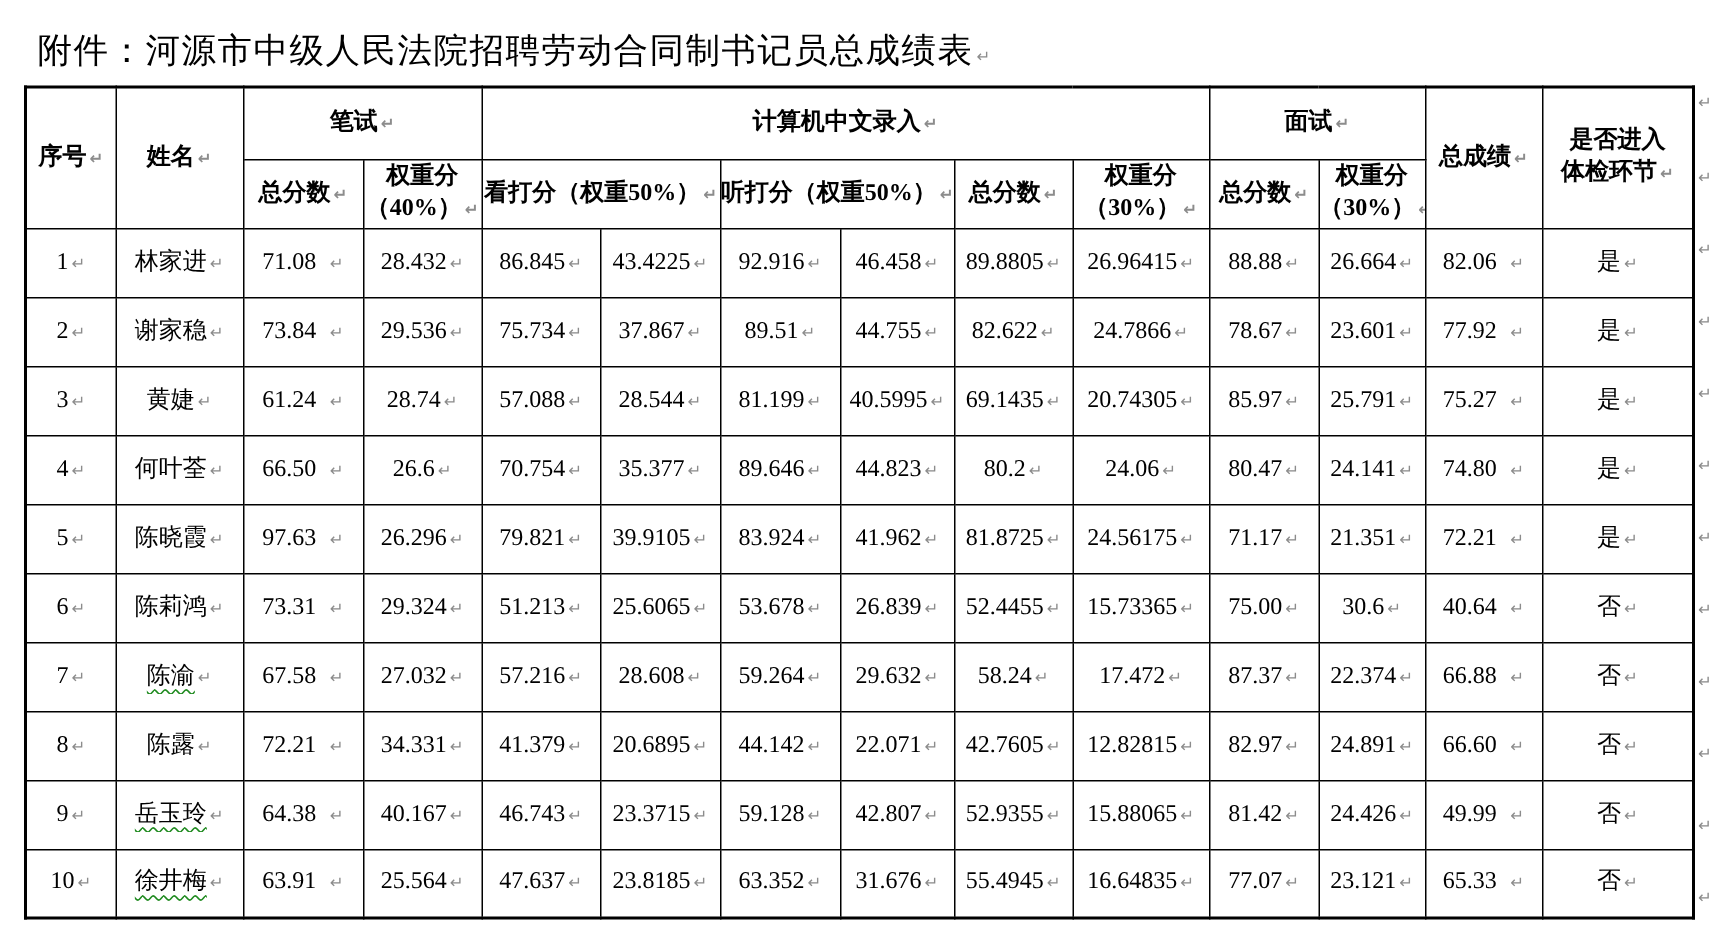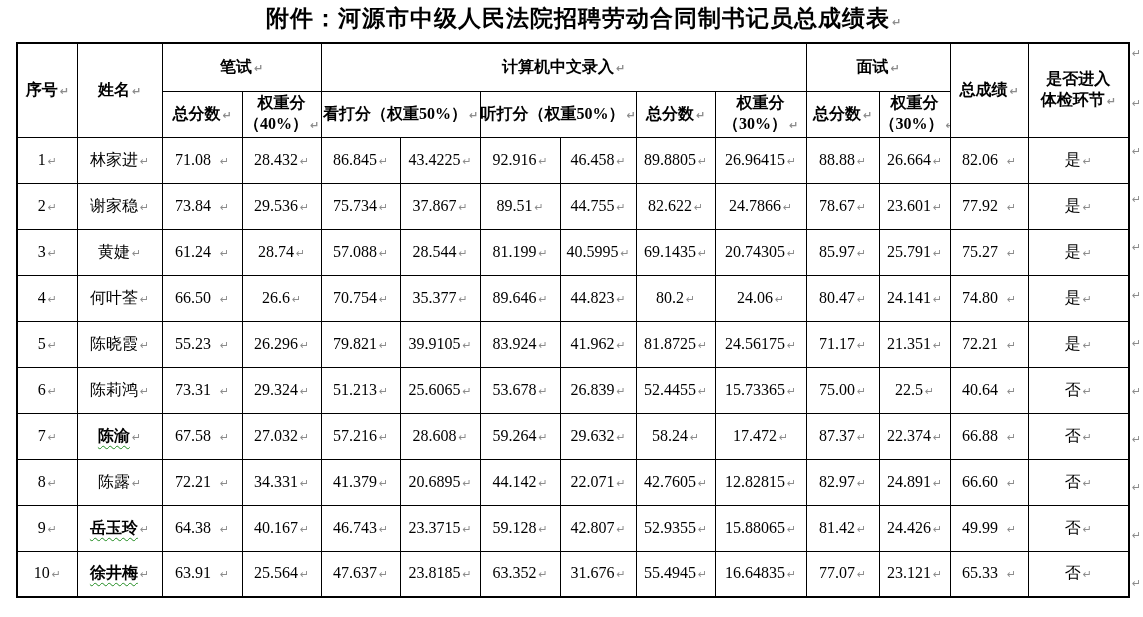--- a/index.html
+++ b/index.html
@@ -1,22 +1,22 @@
 <!DOCTYPE html>
 <html><head>
 <meta charset="utf-8">
 <style>
   html,body{margin:0;padding:0;background:#ffffff;}
   body{
     width:1143px;height:617px;overflow:hidden;position:relative;
     font-family:"Liberation Serif","DejaVu Serif",serif;color:#000;
   }
   .doc-title{
-    padding:3px 0 8px 25px;
-    font-size:23px;font-weight:bold;letter-spacing:1px;white-space:nowrap;text-align:center;
+    padding:18px 0 8px 25px;
+    font-size:23px;font-weight:normal;letter-spacing:1px;white-space:nowrap;
   }
   .table-wrap{position:relative;margin-left:16px;width:1112px;}
   table{
     border-collapse:collapse;table-layout:fixed;width:1112px;
     border:2px solid #000;
   }
   th,td{
     border:1px solid #000;text-align:center;vertical-align:middle;
     padding:0;font-size:16px;line-height:1.3;overflow:hidden;white-space:nowrap;
   }
@@ -29,21 +29,20 @@
     font-family:"DejaVu Sans",sans-serif;
   }
   .pm-gap{margin-left:9px;}
   .misspell{
     text-decoration-line:underline;
     text-decoration-style:wavy;
     text-decoration-color:#1f8a1f;
     text-decoration-thickness:1px;
     text-underline-offset:4px;
     text-decoration-skip-ink:none;
-    font-weight:bold;
   }
   .right-marks{position:absolute;left:1116px;top:0;width:24px;}
   .rm{display:block;}
   .rm .pm{display:inline-block;margin:5px 0 0 0;}
 </style>
 </head>
 <body>
 
 <div class="doc-title">
   <span>附件：河源市中级人民法院招聘劳动合同制书记员总成绩表</span><span class="pm">↵</span>
@@ -161,21 +160,21 @@
           <td><span>80.2</span><span class="pm">↵</span></td>
           <td><span>24.06</span><span class="pm">↵</span></td>
           <td><span>80.47</span><span class="pm">↵</span></td>
           <td><span>24.141</span><span class="pm">↵</span></td>
           <td><span>74.80</span><span class="pm pm-gap">↵</span></td>
           <td><span>是</span><span class="pm">↵</span></td>
         </tr>
         <tr>
           <td><span>5</span><span class="pm">↵</span></td>
           <td><span>陈晓霞</span><span class="pm">↵</span></td>
-          <td><span>55.23</span><span class="pm pm-gap">↵</span></td>
+          <td><span>97.63</span><span class="pm pm-gap">↵</span></td>
           <td><span>26.296</span><span class="pm">↵</span></td>
           <td><span>79.821</span><span class="pm">↵</span></td>
           <td><span>39.9105</span><span class="pm">↵</span></td>
           <td><span>83.924</span><span class="pm">↵</span></td>
           <td><span>41.962</span><span class="pm">↵</span></td>
           <td><span>81.8725</span><span class="pm">↵</span></td>
           <td><span>24.56175</span><span class="pm">↵</span></td>
           <td><span>71.17</span><span class="pm">↵</span></td>
           <td><span>21.351</span><span class="pm">↵</span></td>
           <td><span>72.21</span><span class="pm pm-gap">↵</span></td>
@@ -186,21 +185,21 @@
           <td><span>陈莉鸿</span><span class="pm">↵</span></td>
           <td><span>73.31</span><span class="pm pm-gap">↵</span></td>
           <td><span>29.324</span><span class="pm">↵</span></td>
           <td><span>51.213</span><span class="pm">↵</span></td>
           <td><span>25.6065</span><span class="pm">↵</span></td>
           <td><span>53.678</span><span class="pm">↵</span></td>
           <td><span>26.839</span><span class="pm">↵</span></td>
           <td><span>52.4455</span><span class="pm">↵</span></td>
           <td><span>15.73365</span><span class="pm">↵</span></td>
           <td><span>75.00</span><span class="pm">↵</span></td>
-          <td><span>22.5</span><span class="pm">↵</span></td>
+          <td><span>30.6</span><span class="pm">↵</span></td>
           <td><span>40.64</span><span class="pm pm-gap">↵</span></td>
           <td><span>否</span><span class="pm">↵</span></td>
         </tr>
         <tr>
           <td><span>7</span><span class="pm">↵</span></td>
           <td><span class="misspell">陈渝</span><span class="pm">↵</span></td>
           <td><span>67.58</span><span class="pm pm-gap">↵</span></td>
           <td><span>27.032</span><span class="pm">↵</span></td>
           <td><span>57.216</span><span class="pm">↵</span></td>
           <td><span>28.608</span><span class="pm">↵</span></td>

